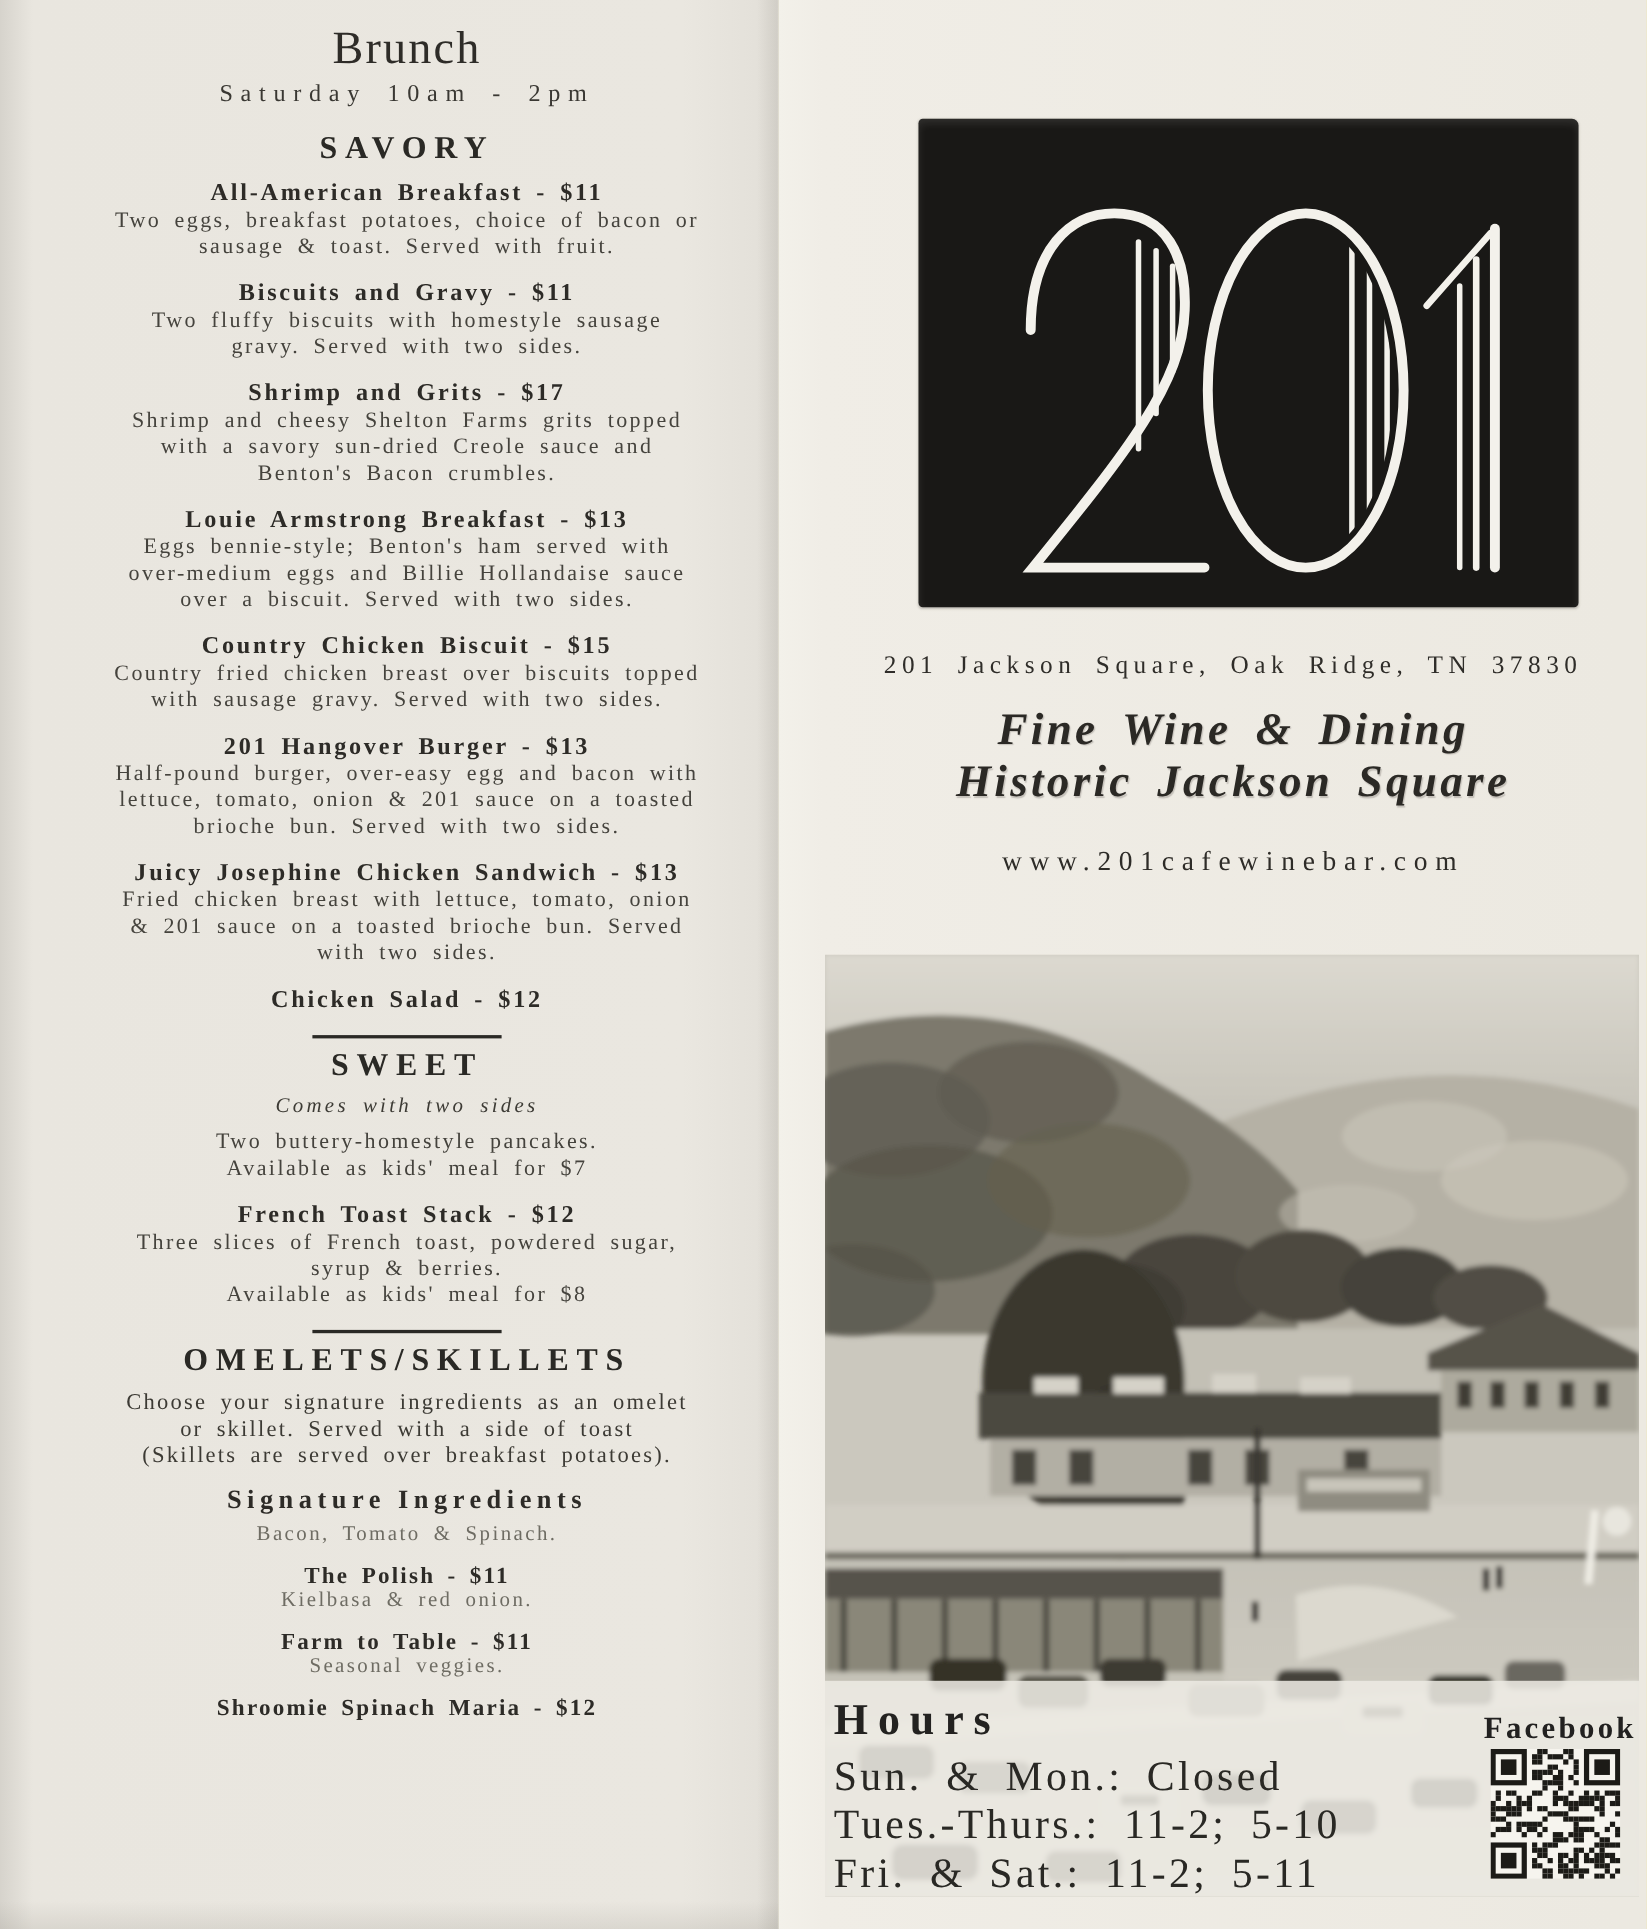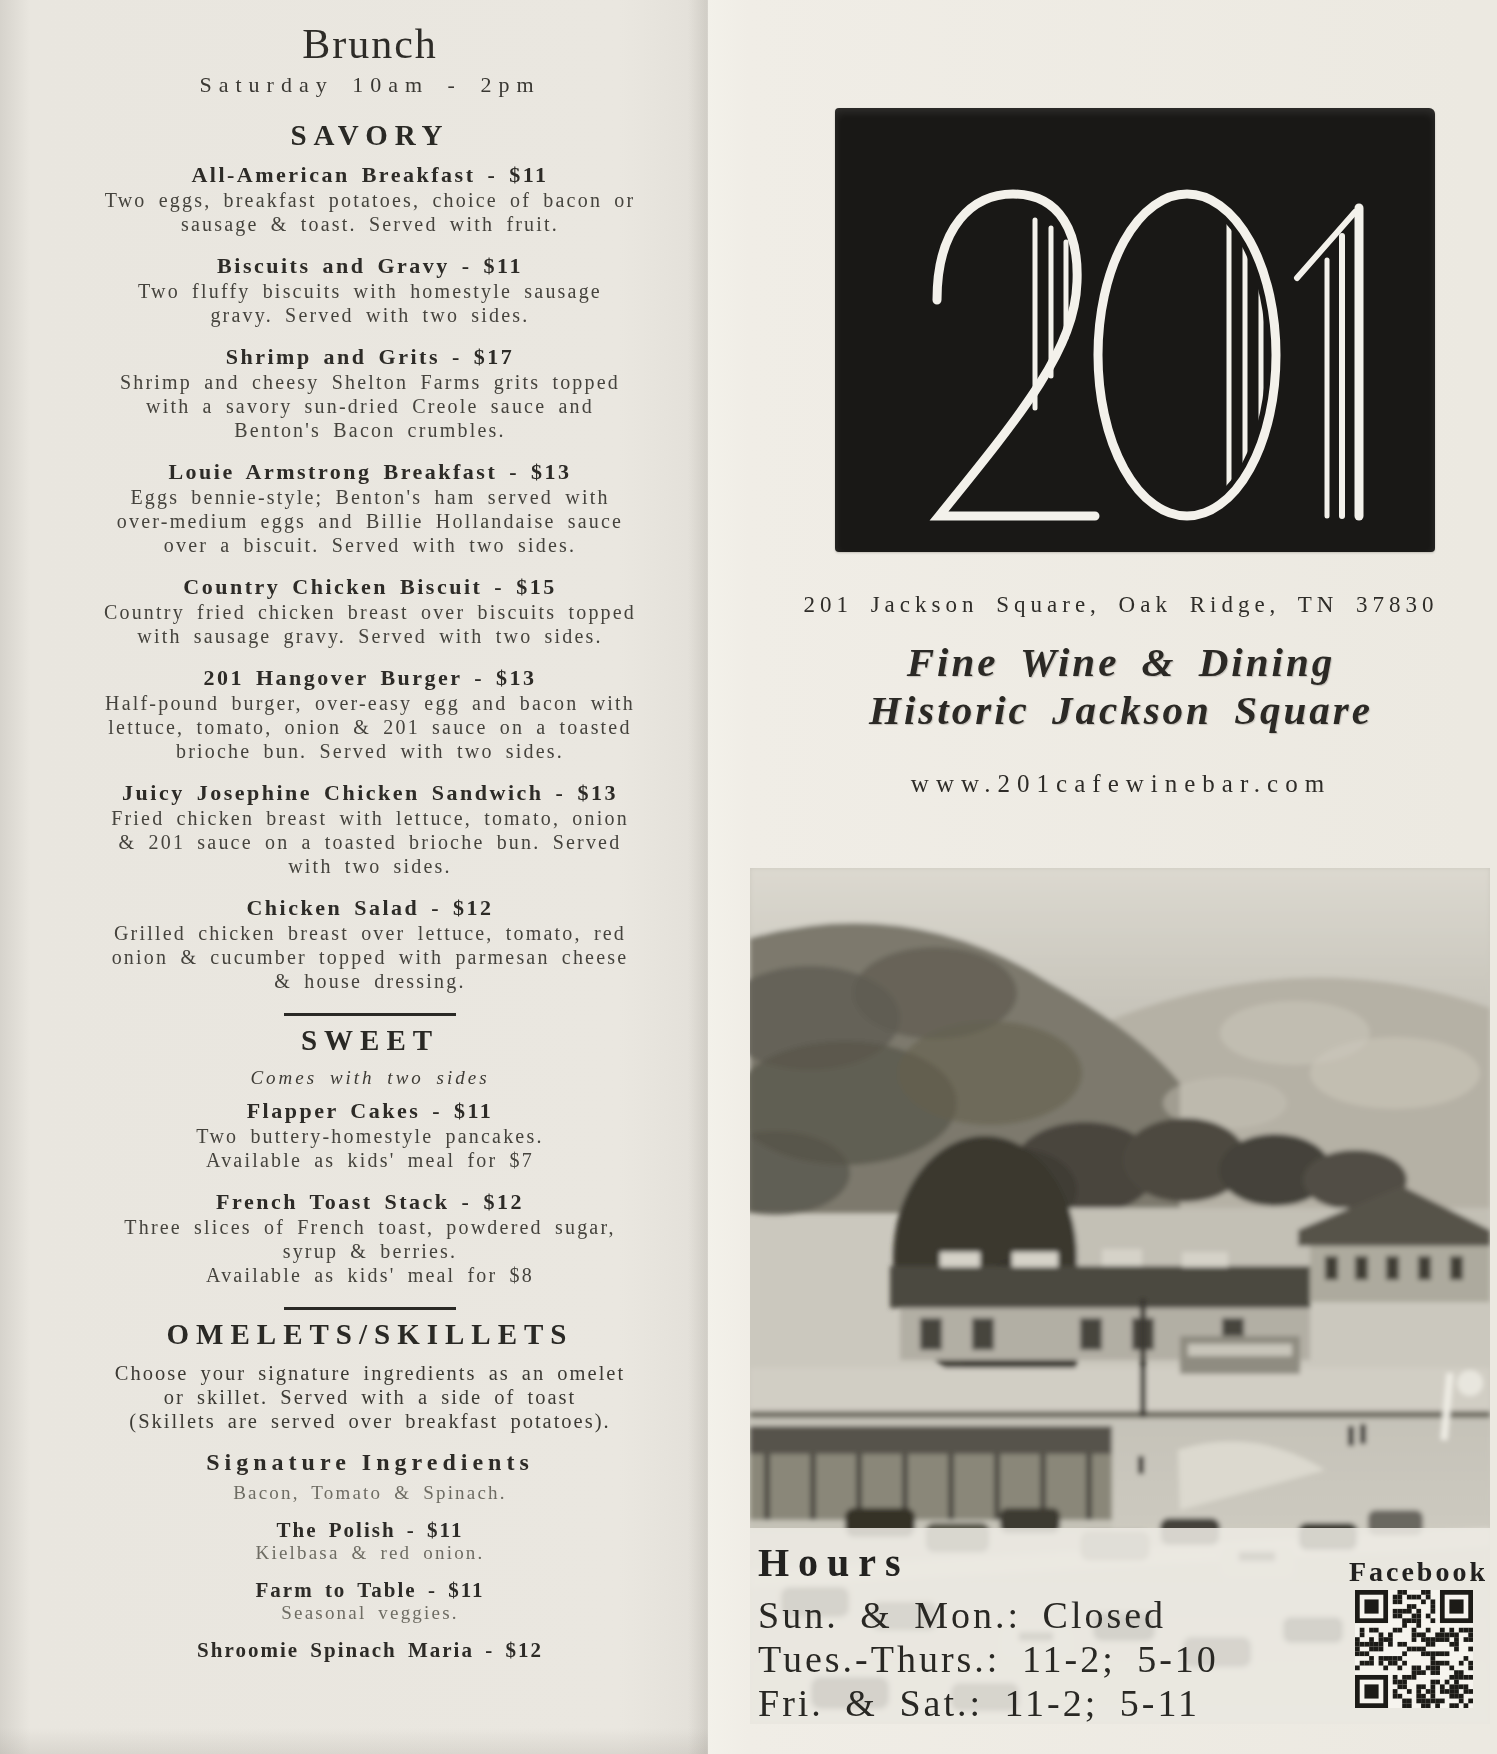--- a/index.html
+++ b/index.html
@@ -116,30 +116,26 @@
 brioche bun. Served with two sides.</div>
             </div>
             <div class="menu-item">
               <div class="item-name">Juicy Josephine Chicken Sandwich - $13</div>
               <div class="item-desc">Fried chicken breast with lettuce, tomato, onion
 &amp; 201 sauce on a toasted brioche bun. Served
 with two sides.</div>
             </div>
             <div class="menu-item">
               <div class="item-name">Chicken Salad - $12</div>
-              <div class="item-desc">Grilled chicken breast over lettuce, tomato, red
-onion &amp; cucumber topped with parmesan cheese
-&amp; house dressing.</div>
             </div>
           </div>
           <div class="menu-section">
             <div class="section-heading with-divider">SWEET</div>
             <div class="section-note">Comes with two sides</div>
             <div class="menu-item">
-              <div class="item-name">Flapper Cakes - $11</div>
               <div class="item-desc">Two buttery-homestyle pancakes.
 Available as kids' meal for $7</div>
             </div>
             <div class="menu-item">
               <div class="item-name">French Toast Stack - $12</div>
               <div class="item-desc">Three slices of French toast, powdered sugar,
 syrup &amp; berries.
 Available as kids' meal for $8</div>
             </div>
           </div>

